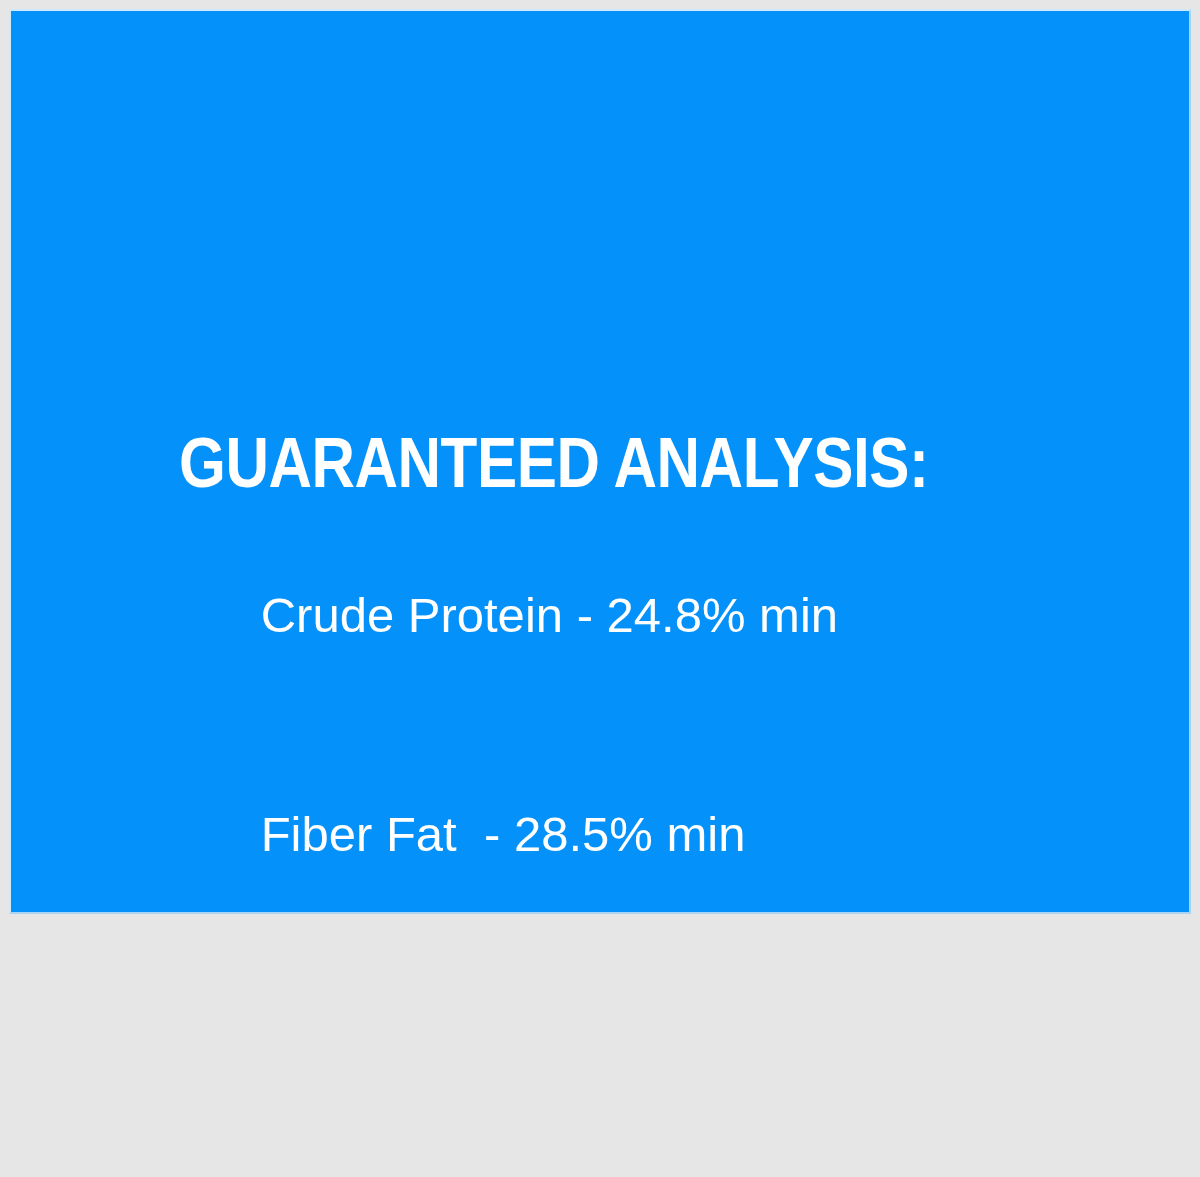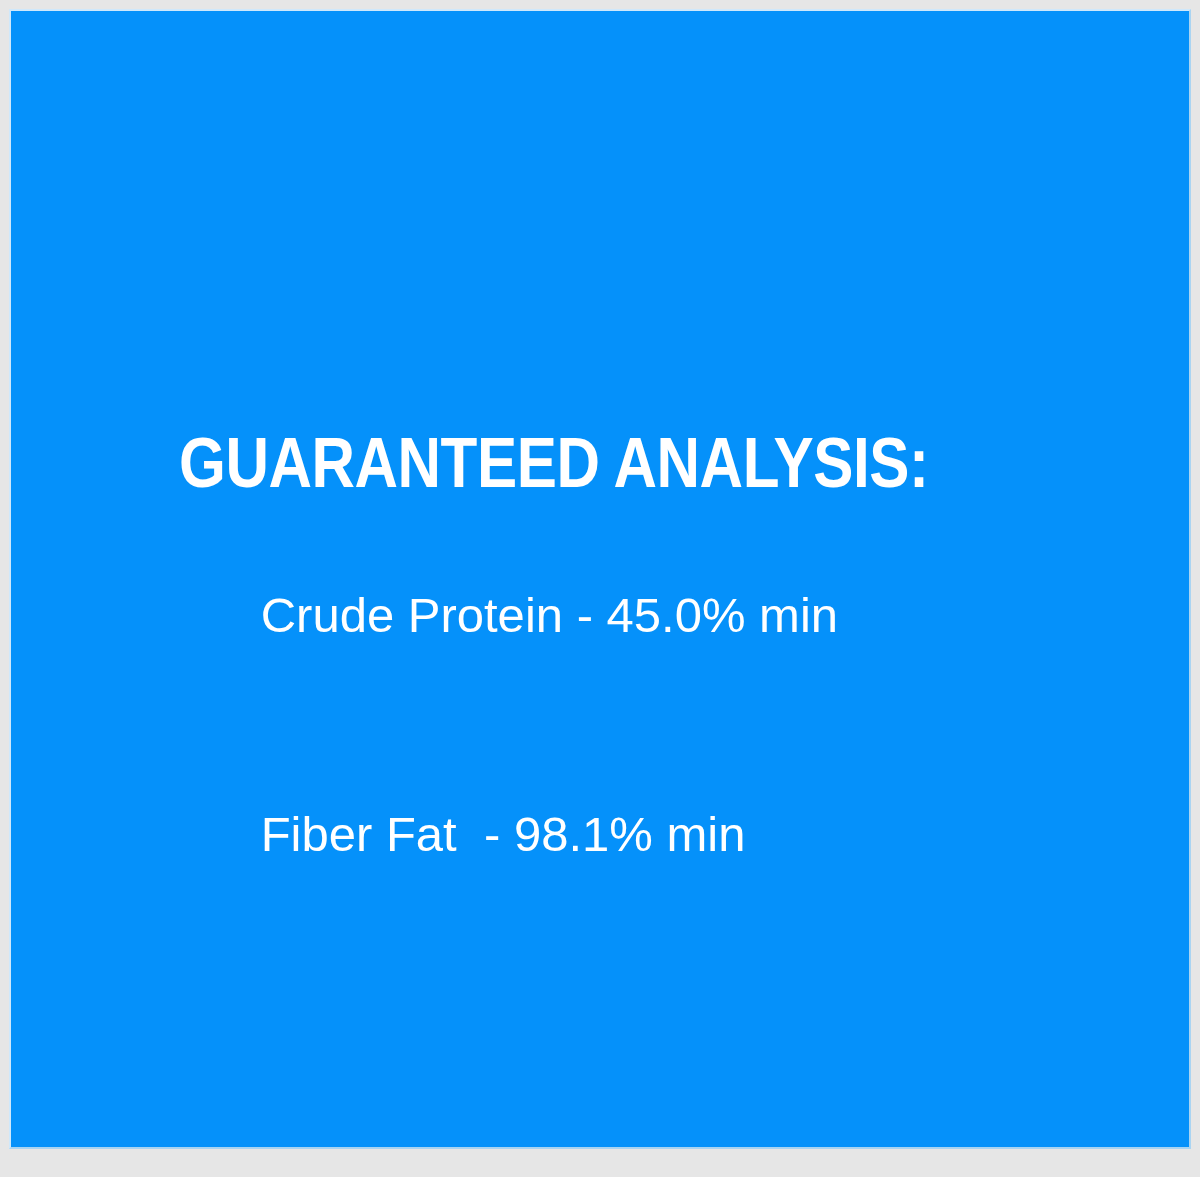--- a/index.html
+++ b/index.html
@@ -12,21 +12,21 @@
     background: #e6e6e6;
     font-family: "Liberation Sans", sans-serif;
     overflow: hidden;
   }
 
   #label-card {
     position: absolute;
     left: 9px;
     top: 9px;
     width: 1182px;
-    height: 1140px;
+    height: 905px;
     background: #0591fa;
     box-sizing: border-box;
     border-top: 2px solid #cfe8fb;
     border-left: 2px solid #cfe8fb;
     border-right: 2px solid #a9d4f2;
     border-bottom: 2px solid #a9d4f2;
     overflow: hidden;
   }
 
   #analysis-block {
@@ -66,25 +66,25 @@
 </head>
 <body>
 
 <div id="label-card">
 
   <div id="analysis-block">
 
     <div id="analysis-heading">GUARANTEED ANALYSIS:</div>
 
     <div class="analysis-row">
-      <span class="nutrient-name">Crude Protein</span><span class="nutrient-sep"> - </span><span class="nutrient-value">45.0% min</span>
+      <span class="nutrient-name">Crude Protein</span><span class="nutrient-sep"> - </span><span class="nutrient-value">24.8% min</span>
     </div>
 
     <div class="analysis-row">
-      <span class="nutrient-name">Fiber Fat </span><span class="nutrient-sep"> - </span><span class="nutrient-value">98.1% min</span>
+      <span class="nutrient-name">Fiber Fat </span><span class="nutrient-sep"> - </span><span class="nutrient-value">28.5% min</span>
     </div>
 
 
     <div class="analysis-row">
       
     </div>
 
   </div>
 </div>
 

